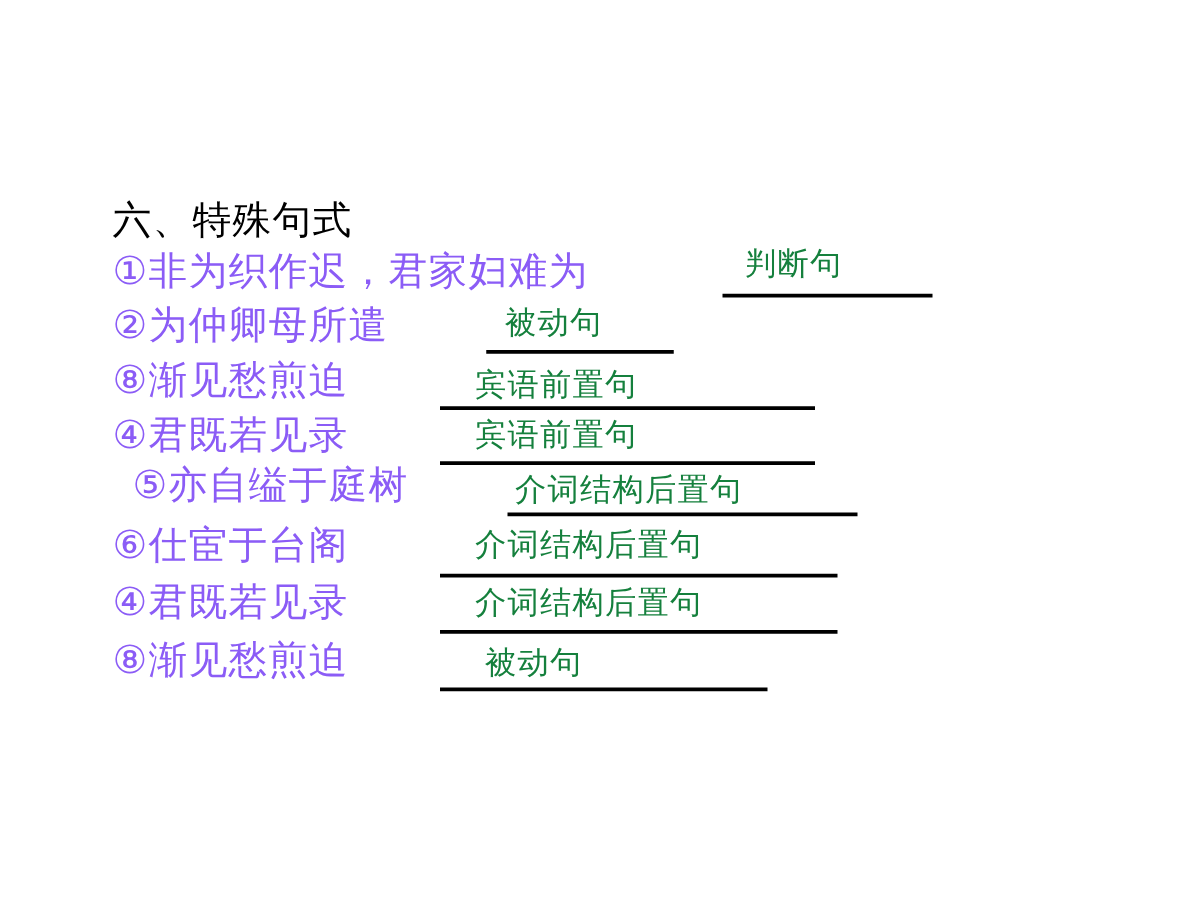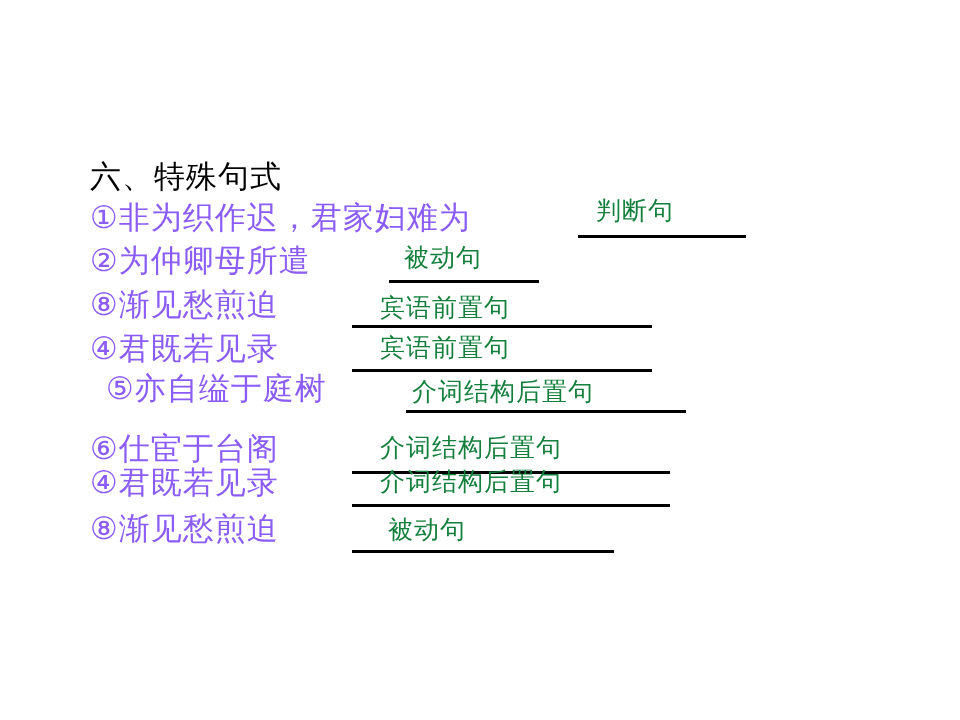--- a/index.html
+++ b/index.html
@@ -41,21 +41,21 @@
     <span class="ans" style="left:290px; top:0px;">宾语前置句</span>
     <div class="line" style="left:262px; top:41px; width:300px;"></div>
   </div>
 
   <div class="row" style="top:368px;margin-left:16px;">
     <span class="q">⑤亦自缢于庭树</span>
     <span class="ans" style="left:306px; top:4px;">介词结构后置句</span>
     <div class="line" style="left:300px; top:42px; width:280px;"></div>
   </div>
 
-  <div class="row" style="top:428px;text-align:right;">
+  <div class="row" style="top:416px;text-align:right;">
     <span class="q">⑥仕宦于台阁</span>
     <span class="ans" style="left:290px; top:0px;">介词结构后置句</span>
     <div class="line" style="left:262px; top:43px; width:318px;"></div>
   </div>
 
   <div class="row" style="top:462px;">
     <span class="q">④君既若见录</span>
     <span class="ans" style="left:290px; top:0px;">介词结构后置句</span>
     <div class="line" style="left:262px; top:42px; width:318px;"></div>
   </div>

